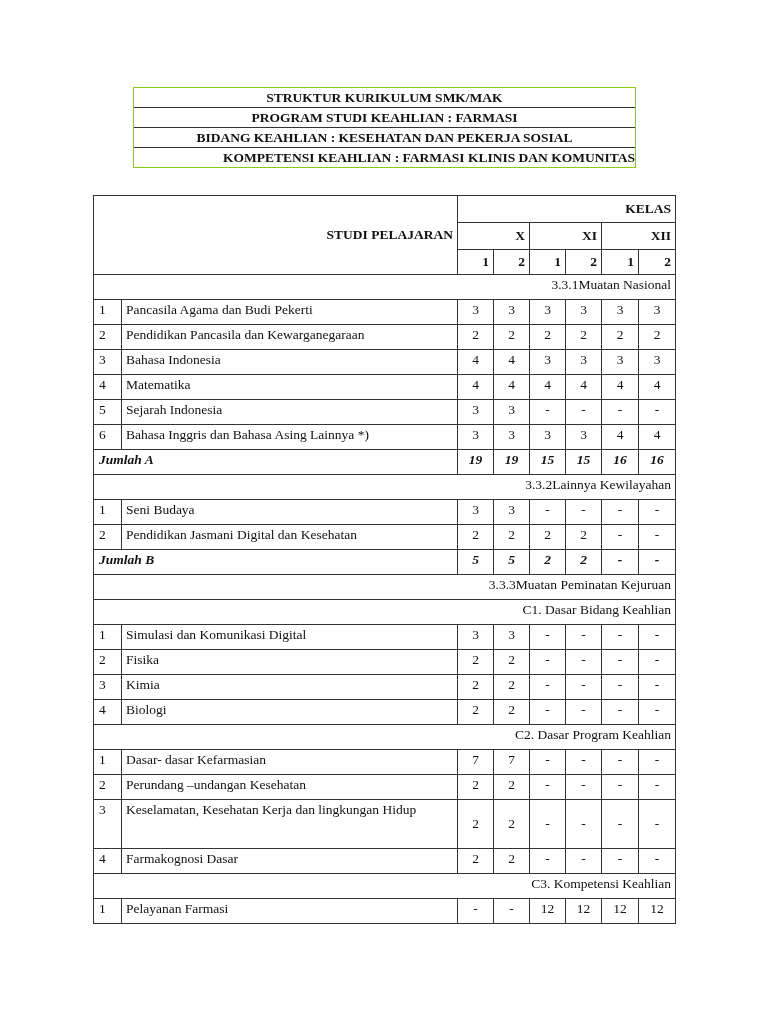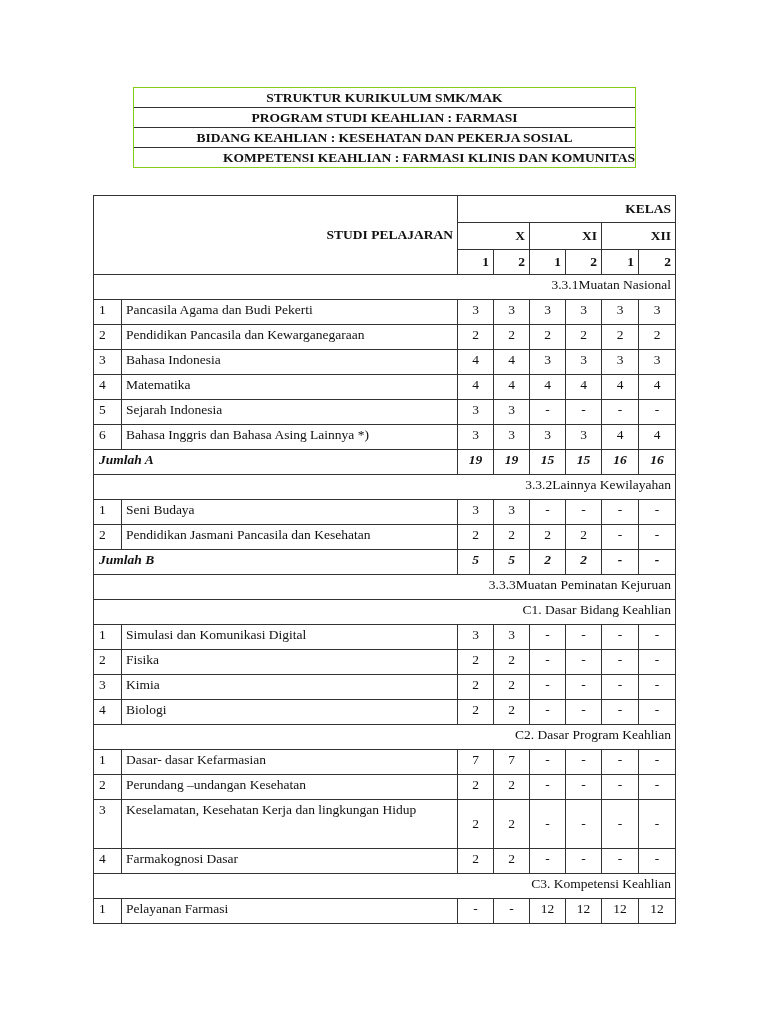--- a/index.html
+++ b/index.html
@@ -136,21 +136,21 @@
         <td>Seni Budaya</td>
         <td class="val">3</td>
         <td class="val">3</td>
         <td class="val">-</td>
         <td class="val">-</td>
         <td class="val">-</td>
         <td class="val">-</td>
       </tr>
       <tr>
         <td class="num">2</td>
-        <td>Pendidikan Jasmani Pancasila dan Kesehatan</td>
+        <td>Pendidikan Jasmani Digital dan Kesehatan</td>
         <td class="val">2</td>
         <td class="val">2</td>
         <td class="val">2</td>
         <td class="val">2</td>
         <td class="val">-</td>
         <td class="val">-</td>
       </tr>
       <tr>
         <td colspan="2" class="b" style="padding-left: 5px;">Jumlah B</td>
         <td class="val b">5</td>

